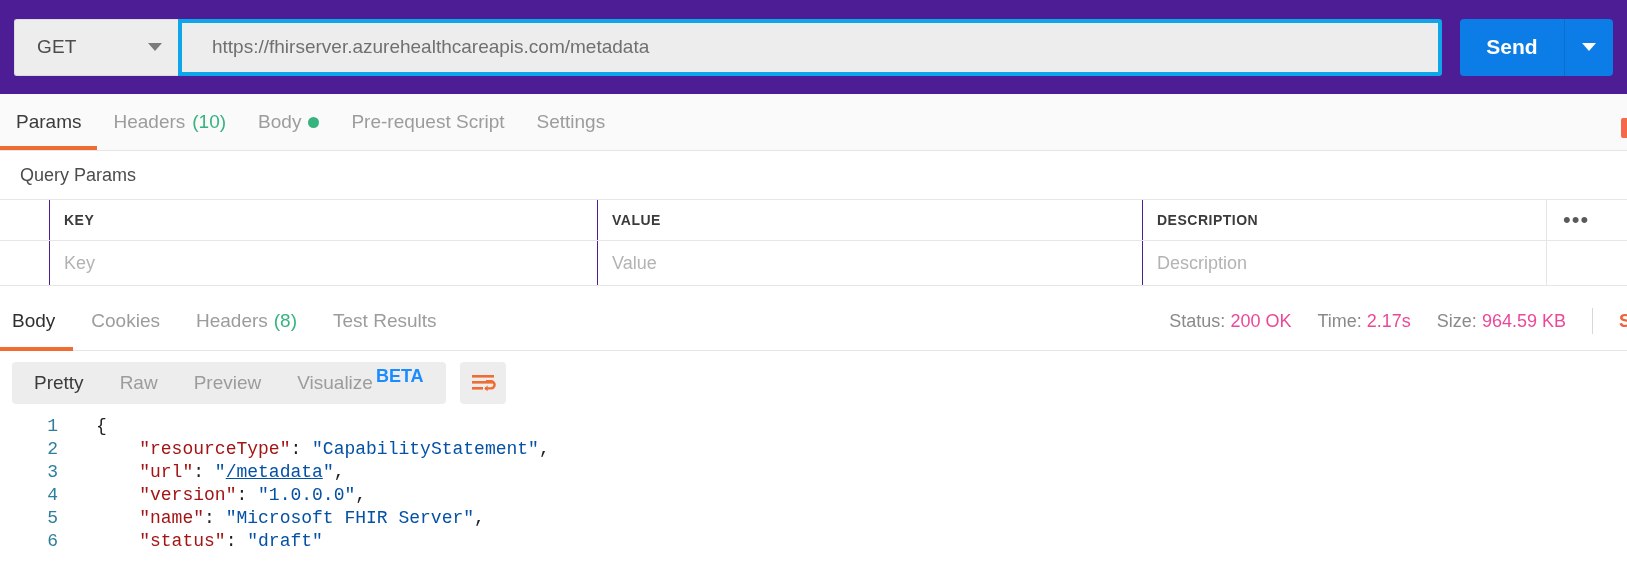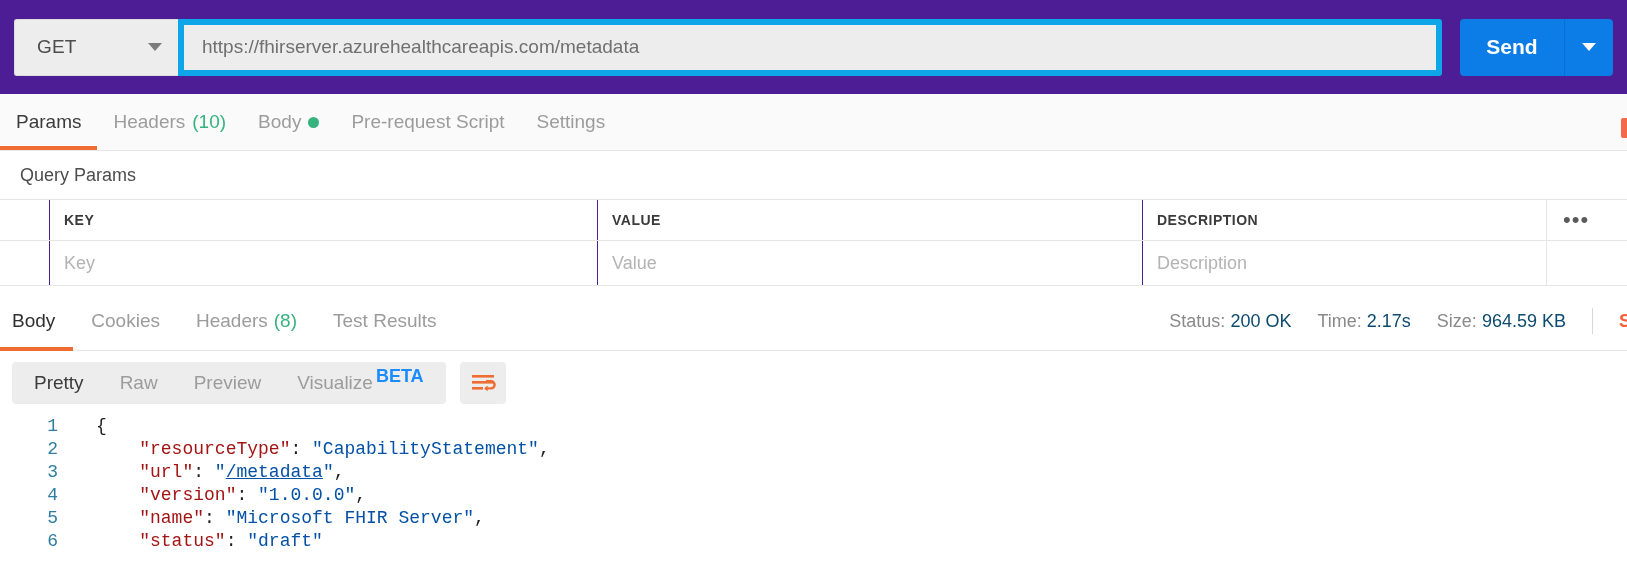--- a/index.html
+++ b/index.html
@@ -54,25 +54,25 @@
     width: 0; height: 0;
     border-left: 7px solid transparent;
     border-right: 7px solid transparent;
     border-top: 8px solid #7b7b7b;
   }
 
   .url-input {
     flex: 1;
     height: 57px;
     background: #ededed;
-    border: 6px solid #0ea5e9;
+    border: 4px solid #0ea5e9;
     border-radius: 0 3px 3px 0;
     display: flex;
     align-items: center;
-    padding: 0 18px;
+    padding: 0 30px;
     cursor: text;
     overflow: hidden;
   }
   .url-text {
     font-size: 19px;
     color: #707070;
     white-space: nowrap;
   }
 
   .send-wrap {
@@ -250,21 +250,21 @@
 
   .resp-meta {
     margin-left: auto;
     display: flex;
     align-items: center;
     gap: 26px;
     padding-right: 0;
     font-size: 18px;
   }
   .meta-item { color: #8a8a8a; white-space: nowrap; }
-  .meta-val { color: #0c4a6e; }
+  .meta-val { color: #ec4899; }
   .meta-sep {
     width: 1px; height: 26px;
     background: #d8d8d8;
   }
   .save-link {
     color: #f4603a;
     font-size: 18px;
     font-weight: bold;
     cursor: pointer;
     white-space: nowrap;

